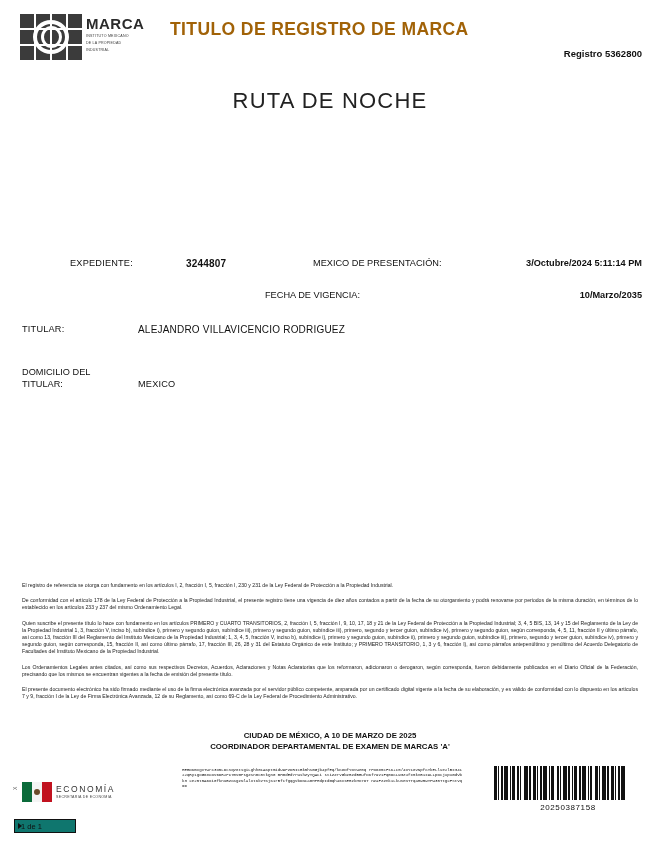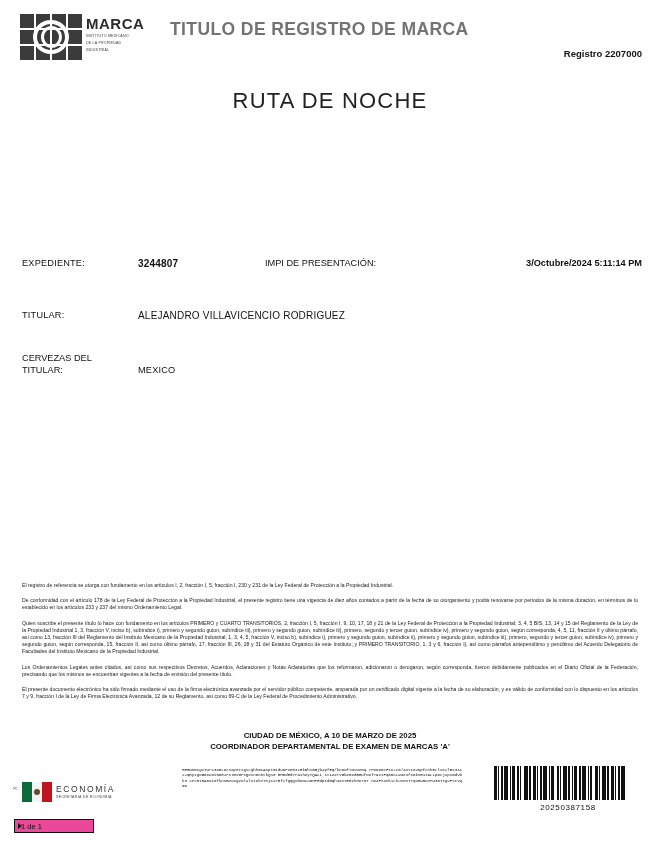--- a/index.html
+++ b/index.html
@@ -89,21 +89,21 @@
     letter-spacing: 0.2px;
     margin-top: 2px;
   }
   .doc-title {
     position: absolute;
     left: 170px;
     top: 19px;
     font-size: 17.5px;
     font-weight: bold;
     letter-spacing: 0.4px;
-    color: #737373;
+    color: #a16207;
   }
   .registro {
     position: absolute;
     right: 18px;
     top: 48px;
     font-size: 9.5px;
     font-weight: bold;
     color: #111;
   }
 
@@ -154,21 +154,21 @@
     font-size: 9.2px;
   }
   .val-right {
     position: absolute;
     right: 18px;
     font-size: 9.2px;
     font-weight: bold;
     text-align: right;
   }
 
-  .r-exp     { top: 0px; }
+  .r-exp     { top: 0px; margin-left: 48px; }
   .r-fven    { top: 18px; }
   .r-titular { top: 38px; }
   .r-dom     { top: 66px; }
   .r-clase   { top: 100px; }
   .r-aplica  { top: 122px; }
 
   .dom-label {
     position: absolute;
     left: 22px;
     width: 110px;
@@ -300,24 +300,24 @@
     text-align: center;
     font-size: 8.4px;
     color: #111;
   }
 
   
   .page-tab {
     position: absolute;
     left: 14px;
     top: 819px;
-    width: 80px;
+    width: 62px;
     height: 14px;
     border: 1px solid #111;
-    background: #ec4899;
+    background: #0f766e;
     font-size: 7.5px;
     color: #111;
     display: flex;
     align-items: center;
     padding-left: 6px;
     box-sizing: border-box;
     text-align: right;
   }
   .page-tab .dot {
     position: absolute;
@@ -366,43 +366,47 @@
       </div>
       <div class="impi-text">
         <div class="impi-title">MARCA</div>
         <div class="impi-sub">INSTITUTO MEXICANO</div>
         <div class="impi-sub">DE LA PROPIEDAD</div>
         <div class="impi-sub">INDUSTRIAL</div>
       </div>
     </div>
 
     <div class="doc-title">TITULO DE REGISTRO DE MARCA</div>
-    <div class="registro">Registro 2207000</div>
+    <div class="registro">Registro 5362800</div>
   </div>
 
   <div class="brand-name">RUTA DE NOCHE</div>
 
   <div class="data">
 
     <div class="row r-exp">
       <span class="lbl">EXPEDIENTE:</span>
       <span class="val">3244807</span>
-      <span class="lbl-right">IMPI DE PRESENTACIÓN:</span>
+      <span class="lbl-right">MEXICO DE PRESENTACIÓN:</span>
       <span class="val-right">3/Octubre/2024 5:11:14 PM</span>
     </div>
 
+    <div class="row r-fven">
+      <span class="lbl-right">FECHA DE VIGENCIA:</span>
+      <span class="val-right">10/Marzo/2035</span>
+    </div>
 
     <div class="row r-titular">
       <span class="lbl">TITULAR:</span>
       <span class="val val-normal">ALEJANDRO  VILLAVICENCIO  RODRIGUEZ</span>
     </div>
 
     <div class="row r-dom">
       <span class="dom-label">
-        <span>CERVEZAS DEL</span><br>
+        <span>DOMICILIO DEL</span><br>
         <span>TITULAR:</span>
       </span>
       <span class="dom-value">
         <br>
         <span>MEXICO</span>
       </span>
     </div>
 
 
   </div>

